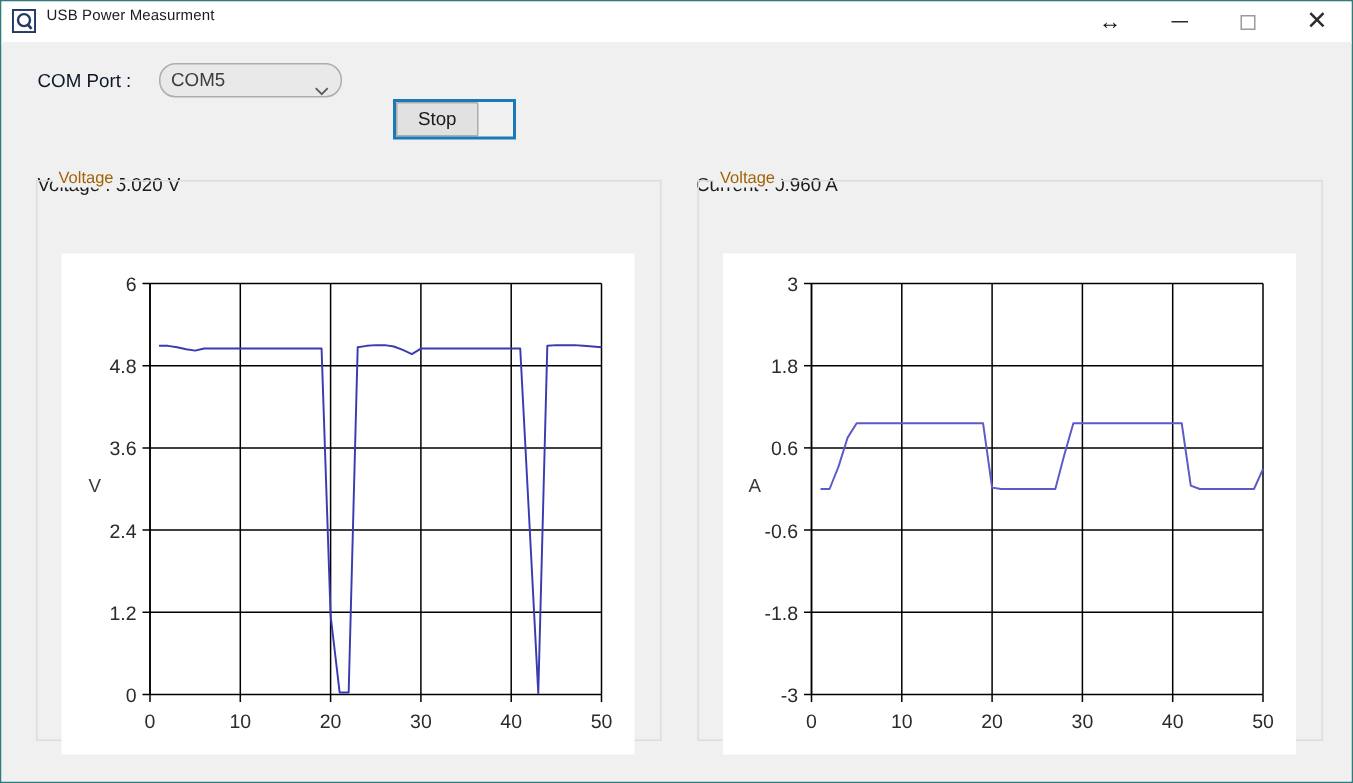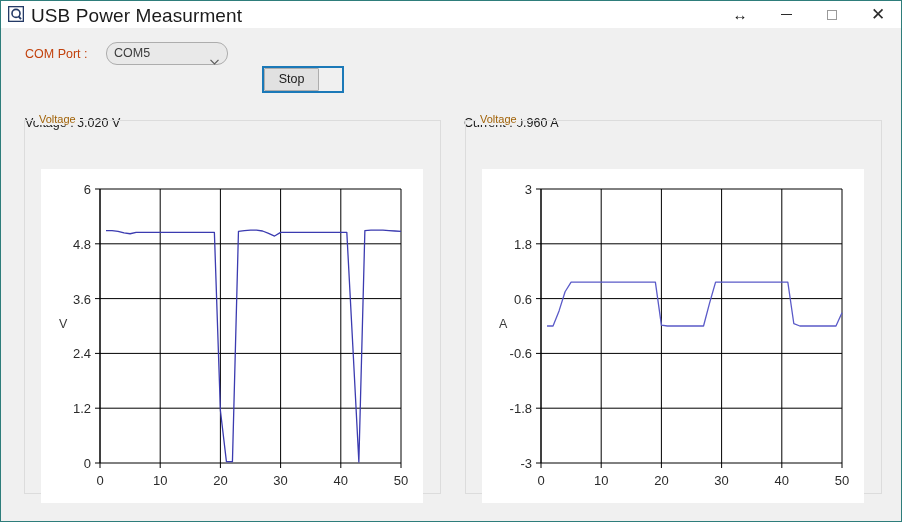--- a/index.html
+++ b/index.html
@@ -35,21 +35,21 @@
   }
   .title-icon {
     position: absolute;
     left: 7px; top: 5px;
     width: 16px; height: 16px;
   }
   .title-text {
     position: absolute;
     left: 30px;
     top: 4px;
-    font-size: 19px;
+    font-size: 10px;
     color: #1b1b1b;
     letter-spacing: .1px;
     white-space: nowrap;
   }
   .tb-btns {
     position: absolute;
     right: 0; top: 0;
     height: 27px;
     display: flex;
   }
@@ -99,21 +99,21 @@
     left: 0; top: 27px;
     width: 900px;
     height: 493px;
     background: #f0f0f0;
   }
 
   .lbl-comport {
     position: absolute;
     left: 24px; top: 19px;
     font-size: 12.5px;
-    color: #c2410c;
+    color: #0f172a;
   }
   .combo {
     position: absolute;
     left: 105px; top: 14px;
     width: 122px; height: 23px;
     box-sizing: border-box;
     border: 1px solid #adadad;
     background: #e9e9e9;
     border-radius: 11px;
   }

